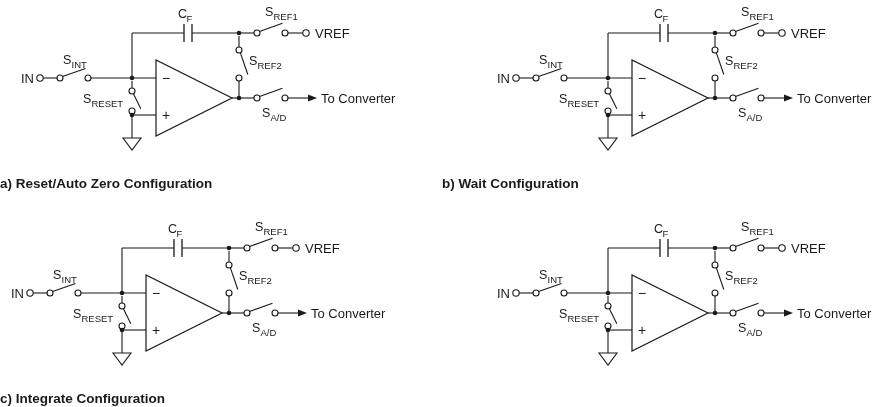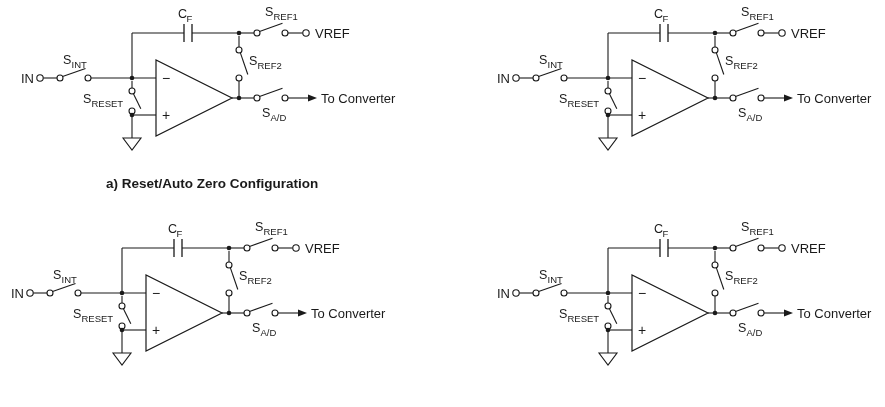--- a/index.html
+++ b/index.html
@@ -21,21 +21,21 @@
   .circuit-host svg { display: block; overflow: visible; }
   .ind-a { margin-left: 12px; margin-top: 3px; }
   .ind-b { margin-left: 46px; margin-top: 3px; }
   .ind-c { margin-left: 2px;  margin-top: 14px; }
   .ind-d { margin-left: 46px; margin-top: 14px; }
   figcaption {
     font-weight: bold;
     font-size: 13.5px;
     line-height: 15px;
     width: 72%;
-    text-align: right;
+    text-align: left;
     margin-top: 3px;
     white-space: nowrap;
   }
   svg text { fill: #1a1a1a; font-family: "Liberation Sans", sans-serif; }
 </style>
 </head>
 <body>
 
 <div class="page">
 
@@ -225,20 +225,21 @@
       <line x1="253.5" y1="93.4" x2="276.5" y2="85.2" stroke="#1a1a1a" stroke-width="1.1"></line>
       <text x="256" y="114" font-size="12.5">S</text>
       <text x="264.5" y="118" font-size="9.5">A/D</text>
     </g>
 
     <polygon points="302,91.6 311,95 302,98.4" fill="#1a1a1a"></polygon>
     <text x="315" y="99.5" font-size="13">To Converter</text>
 
   </svg>
 </div>
+    <figcaption>b) Wait Configuration</figcaption>
   </figure>
 
   <figure class="quad">
     <div class="circuit-host ind-c">
   <svg viewBox="6 0 400 170" width="400" height="170">
 
     <g stroke="#1a1a1a" stroke-width="1.1" fill="none">
       <line x1="37.2" y1="75" x2="51" y2="75"></line>
       <line x1="85" y1="75" x2="150" y2="75"></line>
       <line x1="126" y1="75" x2="126" y2="30"></line>
@@ -322,20 +323,21 @@
       <line x1="253.5" y1="93.4" x2="276.5" y2="85.2" stroke="#1a1a1a" stroke-width="1.1"></line>
       <text x="256" y="114" font-size="12.5">S</text>
       <text x="264.5" y="118" font-size="9.5">A/D</text>
     </g>
 
     <polygon points="302,91.6 311,95 302,98.4" fill="#1a1a1a"></polygon>
     <text x="315" y="99.5" font-size="13">To Converter</text>
 
   </svg>
 </div>
+    <figcaption>c) Integrate Configuration</figcaption>
   </figure>
 
   <figure class="quad">
     <div class="circuit-host ind-d">
   <svg viewBox="6 0 400 170" width="400" height="170">
 
     <g stroke="#1a1a1a" stroke-width="1.1" fill="none">
       <line x1="37.2" y1="75" x2="51" y2="75"></line>
       <line x1="85" y1="75" x2="150" y2="75"></line>
       <line x1="126" y1="75" x2="126" y2="30"></line>

